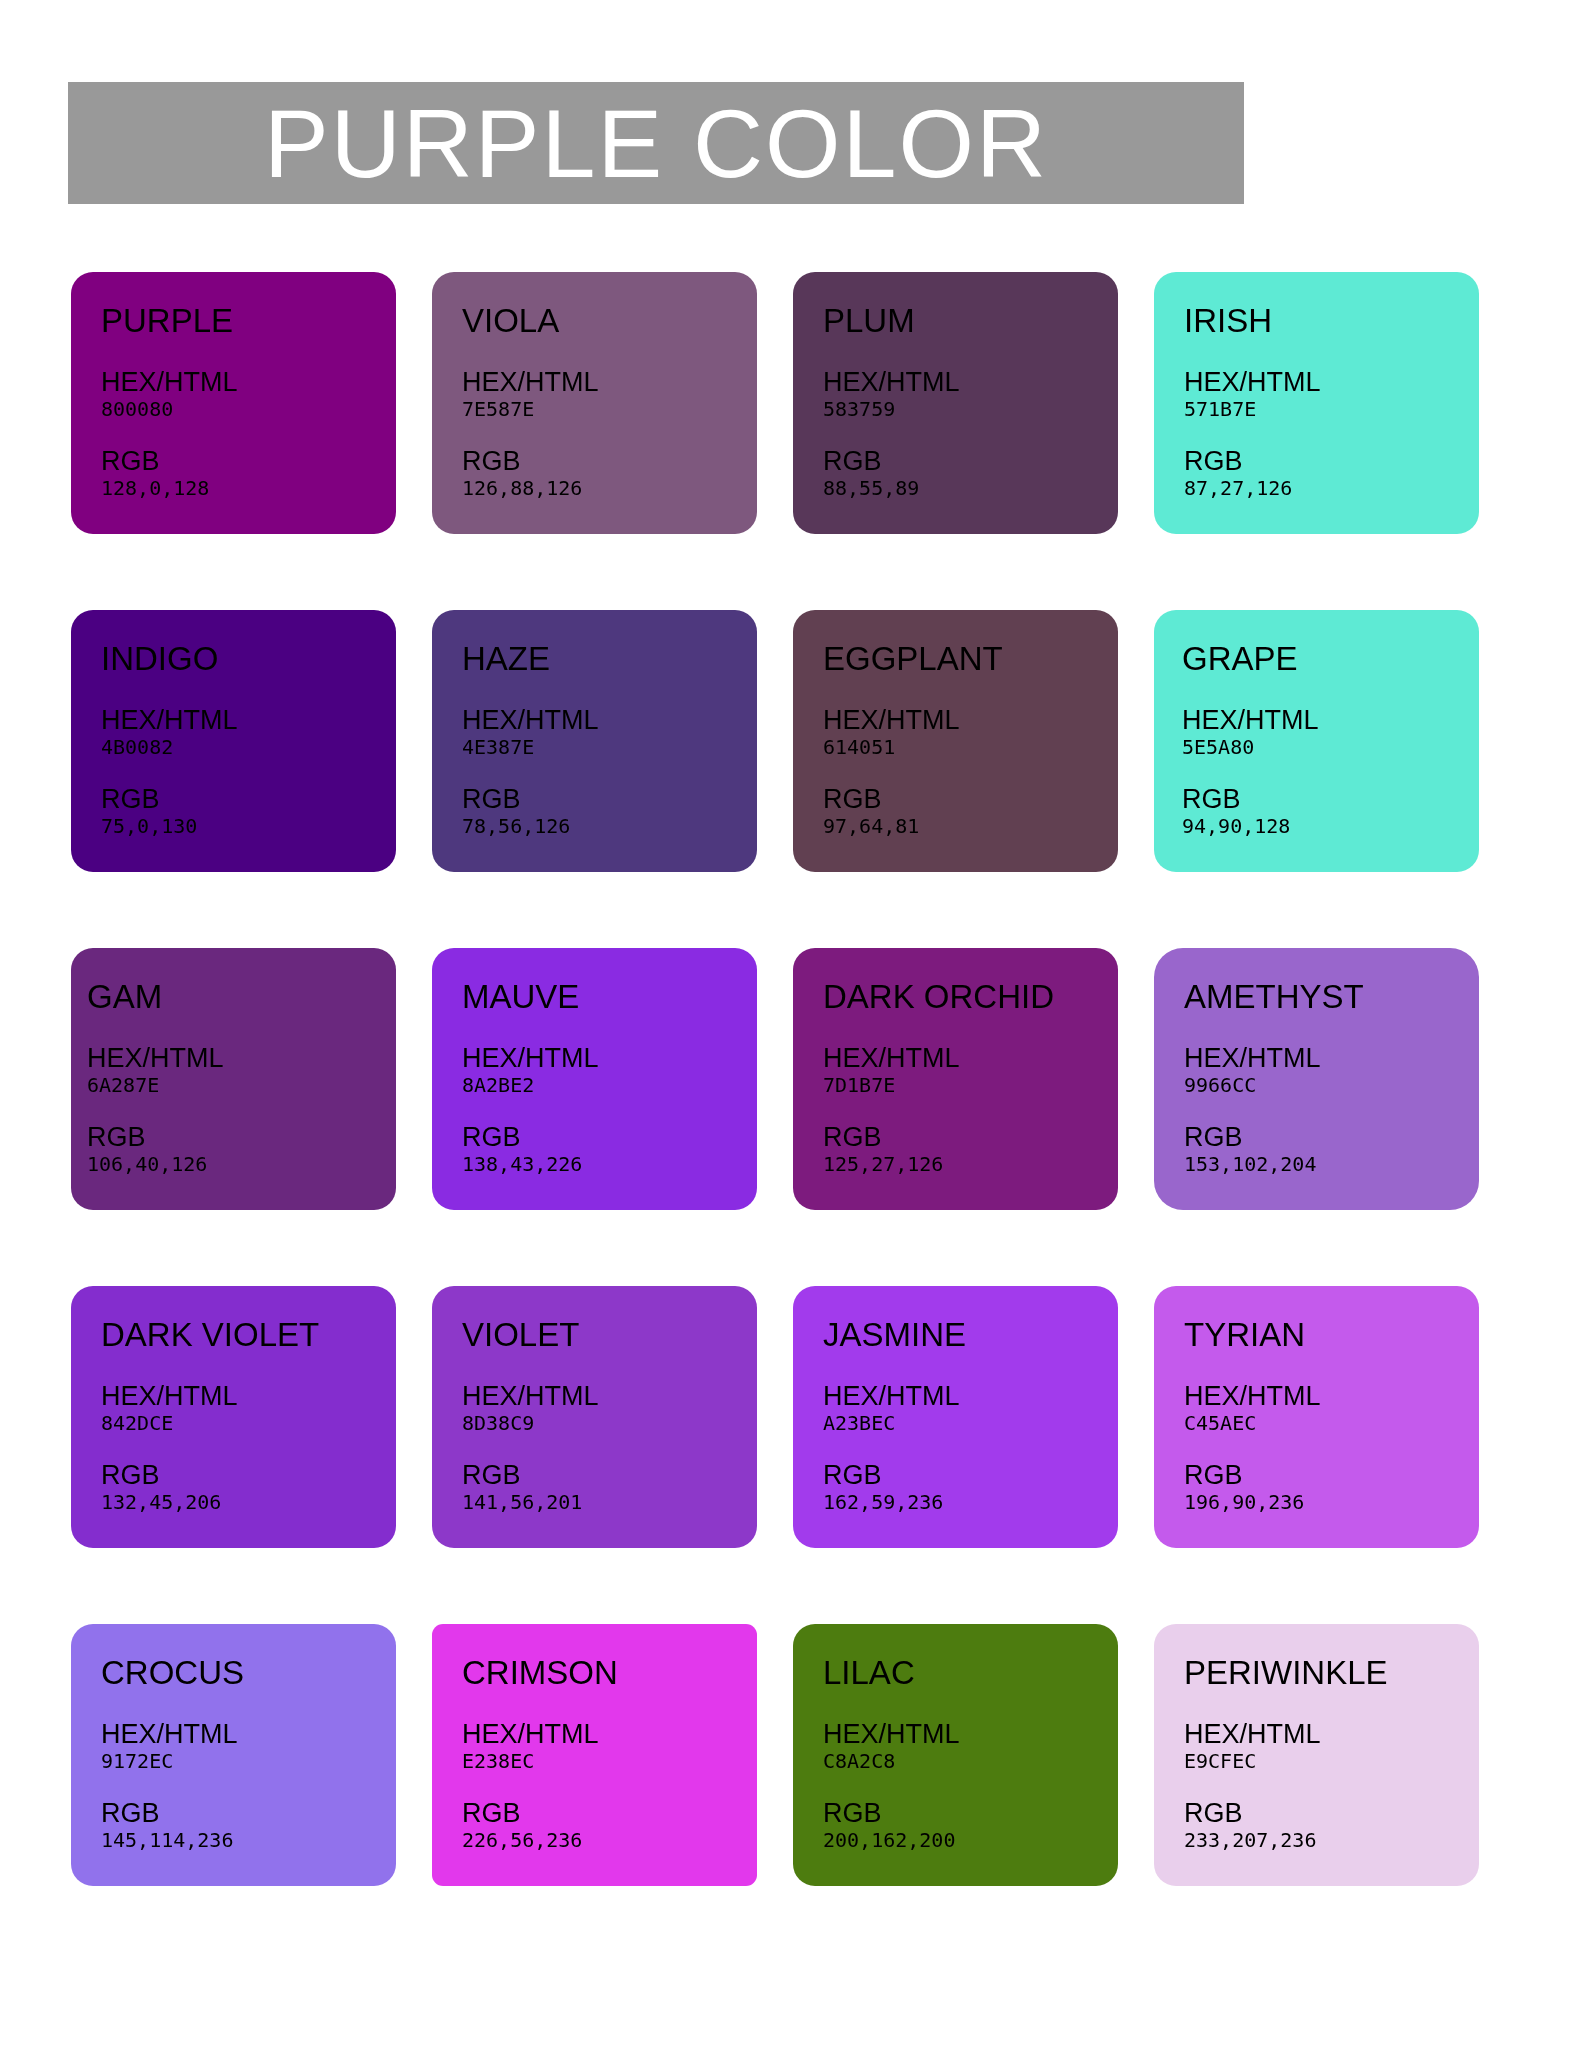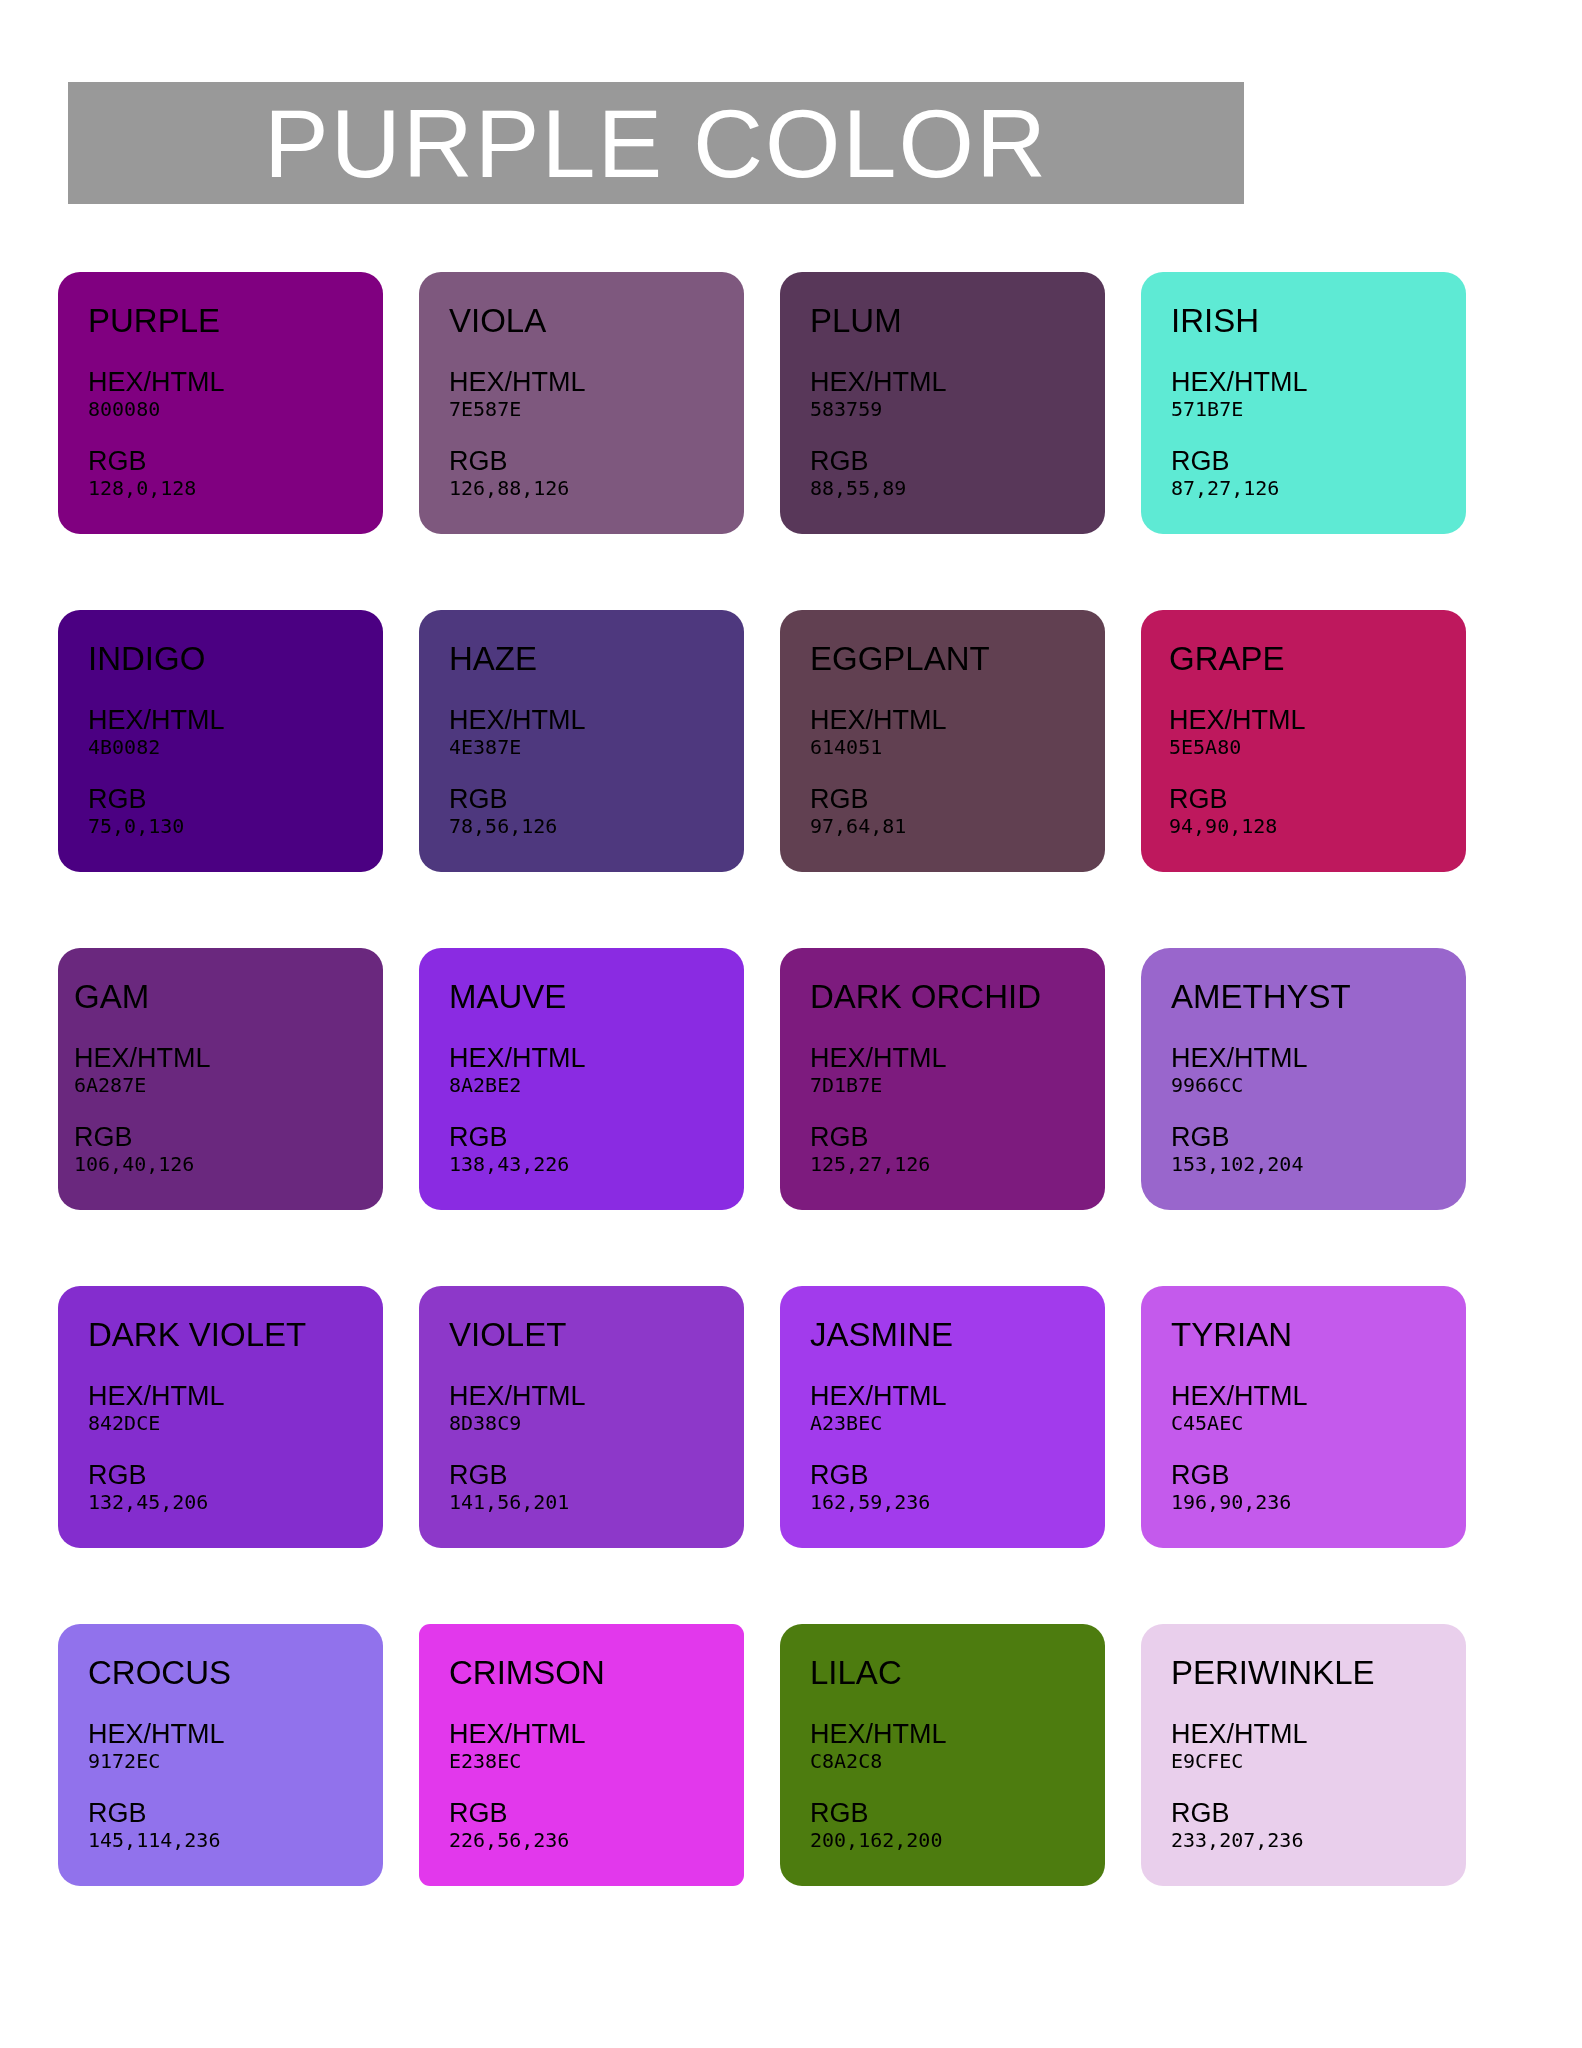--- a/index.html
+++ b/index.html
@@ -34,21 +34,21 @@
     font-size:97px;
     font-weight:400;
     letter-spacing:2px;
     line-height:1;
     white-space:nowrap;
   }
 
   
   .grid {
     position:absolute;
-    left:58px;
+    left:71px;
     top:272px;
     width:1448px;
     display:grid;
     grid-template-columns:repeat(4, 325px);
     column-gap:36px;
     row-gap:76px;
   }
 
   .card {
     position:relative;
@@ -173,21 +173,21 @@
         <div class="card-name">EGGPLANT</div>
         <div class="field-block">
           <div class="field-label">HEX/HTML</div>
           <div class="field-value">614051</div>
         </div>
         <div class="field-block second">
           <div class="field-label">RGB</div>
           <div class="field-value">97,64,81</div>
         </div>
       </div>
-      <div class="card" style="background: #be185d; padding-left: 28px;">
+      <div class="card" style="background: #5eead4; padding-left: 28px;">
         <div class="card-name">GRAPE</div>
         <div class="field-block">
           <div class="field-label">HEX/HTML</div>
           <div class="field-value">5E5A80</div>
         </div>
         <div class="field-block second">
           <div class="field-label">RGB</div>
           <div class="field-value">94,90,128</div>
         </div>
       </div>

